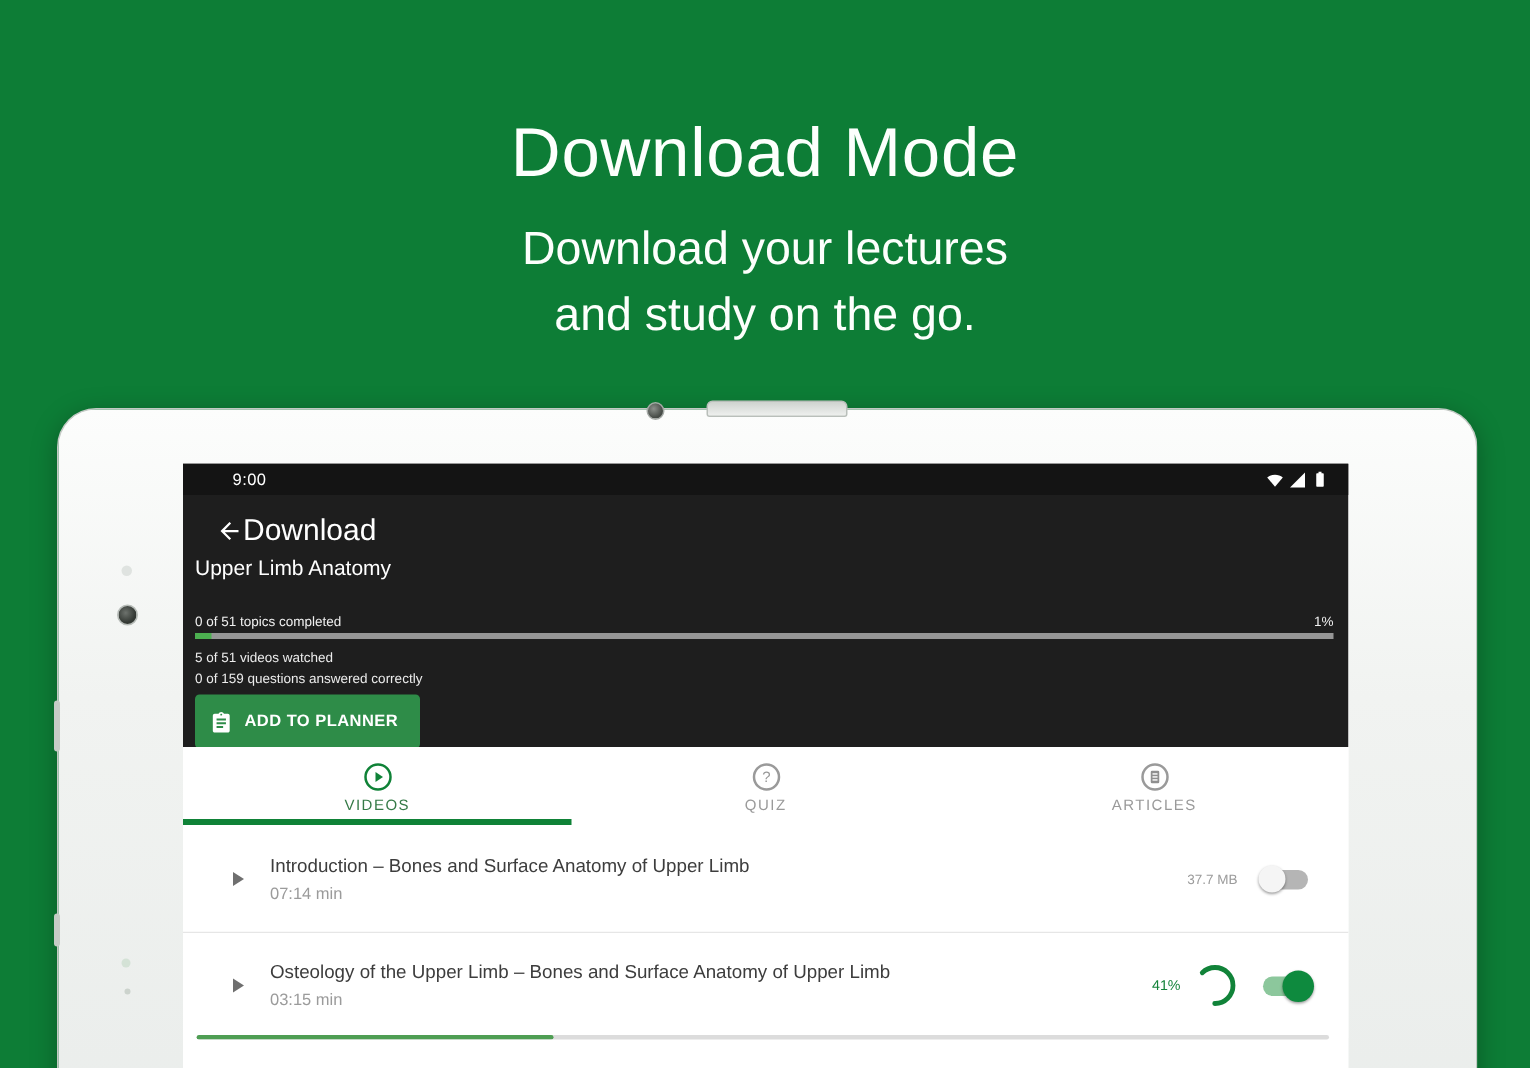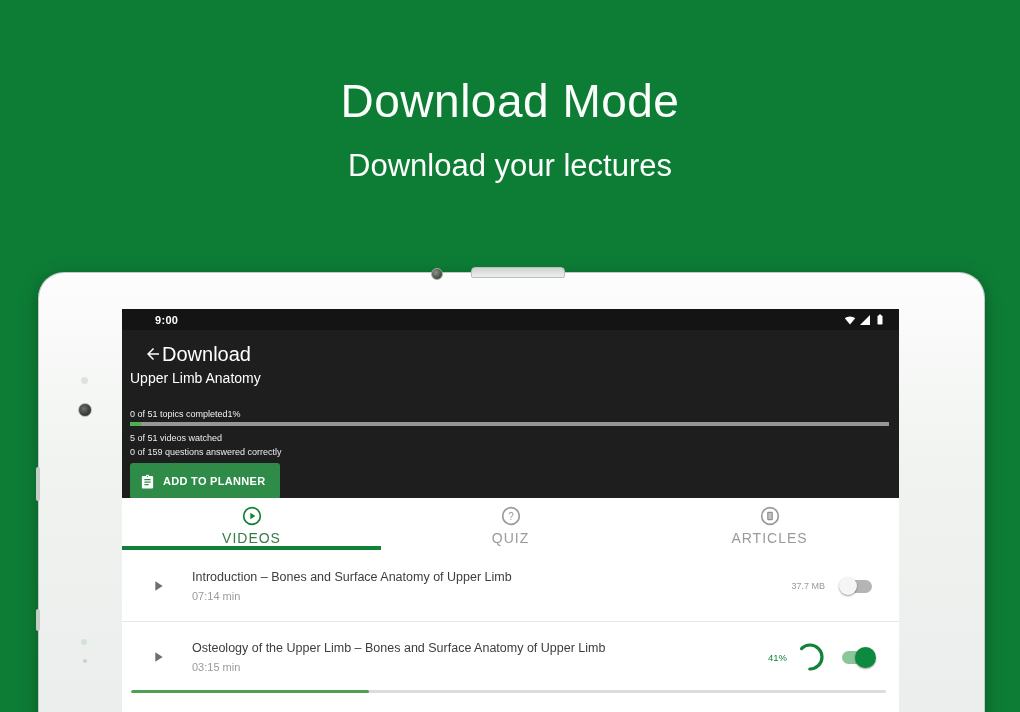--- a/index.html
+++ b/index.html
@@ -32,45 +32,45 @@
   .bdot.led{left:42px;top:366px;width:6px;height:6px;background:#d4e2d6}
   .bdot.mic{left:44px;top:386px;width:4px;height:4px;background:#ccd3cd}
   .side-btn{position:absolute;left:-3px;width:4px;border-radius:2px;background:#c6ccc7}
   .side-btn.v1{top:194px;height:34px}
   .side-btn.v2{top:336px;height:22px}
   
   .screen{position:absolute;left:83px;top:36px;width:777px;height:444px;background:#fff;overflow:hidden}
   
   .appheader{position:relative;height:189px;background:#1e1e1e;color:#fff}
   .statusbar{height:21px;background:#141414;display:flex;align-items:center;justify-content:space-between;padding:0 13px 0 33px}
-  .time{font-size:11px;font-weight:bold;letter-spacing:.3px}
+  .time{font-size:11px;font-weight:normal;letter-spacing:.3px}
   .sicons{display:flex;align-items:center;gap:3px}
   .toolbar{position:absolute;left:0;top:33px;height:24px;display:flex;align-items:center}
   .back{margin-left:22px;width:18px;height:18px;cursor:pointer}
   .ttl{margin-left:0;font-size:20px;color:#fff}
   .course{position:absolute;left:8px;top:61px;margin:0;font-size:14px;font-weight:400;color:#fff}
-  .meta-row{position:absolute;left:8px;right:10px;top:100px;display:flex;justify-content:flex-start;font-size:9px;color:#f0f0f0}
+  .meta-row{position:absolute;left:8px;right:10px;top:100px;display:flex;justify-content:space-between;font-size:9px;color:#f0f0f0}
   .pbar{position:absolute;left:8px;right:10px;top:113px;height:4px;background:#969696}
   .pbar .fill{height:100%;background:#4caf50}
   .stat{position:absolute;left:8px;font-size:9px;color:#ececec}
   .stat.s1{top:124px}
   .stat.s2{top:138px}
   .planner{position:absolute;left:8px;top:154px;height:36px;display:flex;align-items:center;gap:8px;
     padding:0 15px 0 10px;background:#2e8c48;border:none;border-radius:3px;color:#fff;
     font-size:11px;font-weight:bold;letter-spacing:.3px;font-family:inherit;cursor:pointer}
   
   .tabs{position:relative;height:52px;display:flex;background:#fff}
   .tab{flex:1;display:flex;flex-direction:column;align-items:center;justify-content:center;gap:4px;padding-top:3px;cursor:pointer}
-  .tab .lbl{font-size:14px;letter-spacing:1px;color:#9a9a9a}
+  .tab .lbl{font-size:10px;letter-spacing:1px;color:#9a9a9a}
   .tab.active .lbl{color:#357a47}
   .indicator{position:absolute;left:0;bottom:0;width:259px;height:4px;background:#0f8237}
   
   .row{position:relative;height:71px;display:flex;align-items:center;background:#fff;cursor:pointer}
   .row .play{width:16px;height:16px;margin-left:28px;flex:none;cursor:pointer}
-  .row .info{margin-left:26px}
+  .row .info{margin-left:14px}
   .row .title{font-size:12.5px;color:#3d3d3d}
   .row .dur{margin-top:6px;font-size:11px;color:#9b9b9b}
   .row .right{position:absolute;right:0;top:0;height:100%;display:flex;align-items:center}
   .size{font-size:9px;color:#9b9b9b;margin-right:14px}
   .divider{height:1px;background:#e6e6e6}
   
   .switch{position:relative;width:36px;height:22px;margin-right:24px;cursor:pointer}
   .switch .track{position:absolute;left:3px;top:5px;width:30px;height:13px;border-radius:7px;background:#b5b5b5}
   .switch .thumb{position:absolute;top:2px;left:0;width:18px;height:18px;border-radius:50%;background:#f5f5f5;
     box-shadow:0 1px 2px rgba(0,0,0,.4)}
@@ -83,20 +83,21 @@
   .dl-progress{position:relative;height:3px;margin:0 13px 0 9px;top:-2px;border-radius:2px;background:#dcdcdc;overflow:hidden}
   .dl-fill{height:100%;border-radius:2px;background:#4e9e53}
 </style>
 </head>
 <body style="background: rgb(13, 125, 54);">
 
 <section class="hero">
   <h1>Download Mode</h1>
   <p class="sub">
     <span>Download your lectures</span>
+    <span>and study on the go.</span>
   </p>
 </section>
 
 <div class="tablet">
   <div class="edge-pill"></div>
   <div class="edge-cam"></div>
   <div class="bdot sensor"></div>
   <div class="bdot fcam"></div>
   <div class="bdot led"></div>
   <div class="bdot mic"></div>

